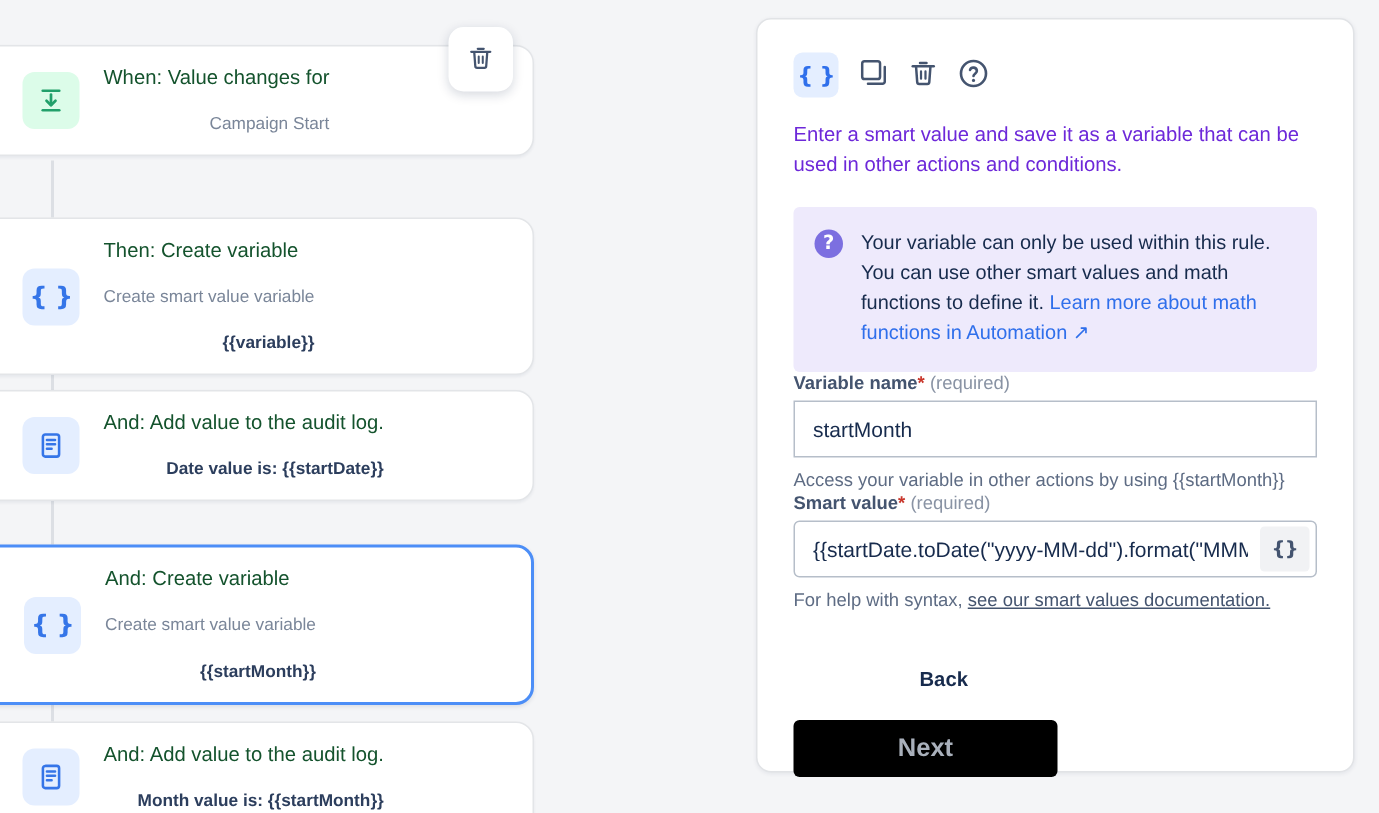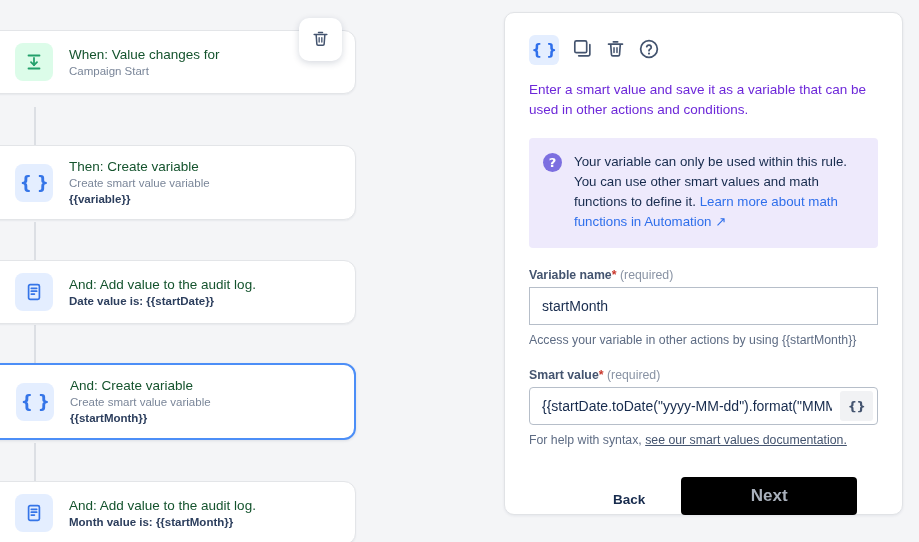--- a/index.html
+++ b/index.html
@@ -76,22 +76,23 @@
   .card-title {
     font-size: 13.5px;
     color: #14532d;
     line-height: 17px;
     white-space: nowrap;
   }
   .card-sub {
     font-size: 11.5px;
     color: #7a8699;
     line-height: 15px;
-    margin-top: 1px;
+    margin-top: 16px;
     white-space: nowrap;
+    text-align: right;
   }
   .card-sub.strong {
     color: #2c3e5d;
     font-weight: 700;
   }
 
   
   #rule-delete-button {
     position: absolute;
     left: 299px;
@@ -199,21 +200,21 @@
     font-size: 13.3px;
     line-height: 20px;
     color: #172b4d;
   }
   #info-callout-text a {
     color: #2f6feb;
     text-decoration: none;
   }
 
   
-  .field-block { margin-top: 20px; }
+  .field-block { }
 
   .field-label {
     font-size: 12.3px;
     font-weight: 700;
     color: #44546f;
     margin-bottom: 5px;
   }
   .field-label .req-star { color: #c9372c; font-weight: 700; }
   .field-label .req-note { color: #8993a4; font-weight: 400; }
 
@@ -277,22 +278,23 @@
   }
   .field-help a {
     color: #44546f;
     text-decoration: underline;
   }
 
   
   #panel-footer {
     margin-top: 29px;
     display: flex;
-    align-items: flex-end;
+    align-items: flex-start;
     gap: 12px;
+    flex-direction: column;
   }
   #back-button {
     background: none;
     border: none;
     font-family: "Liberation Sans", sans-serif;
     font-size: 13.5px;
     font-weight: 700;
     color: #172b4d;
     padding: 8px 24px;
     border-radius: 4px;

